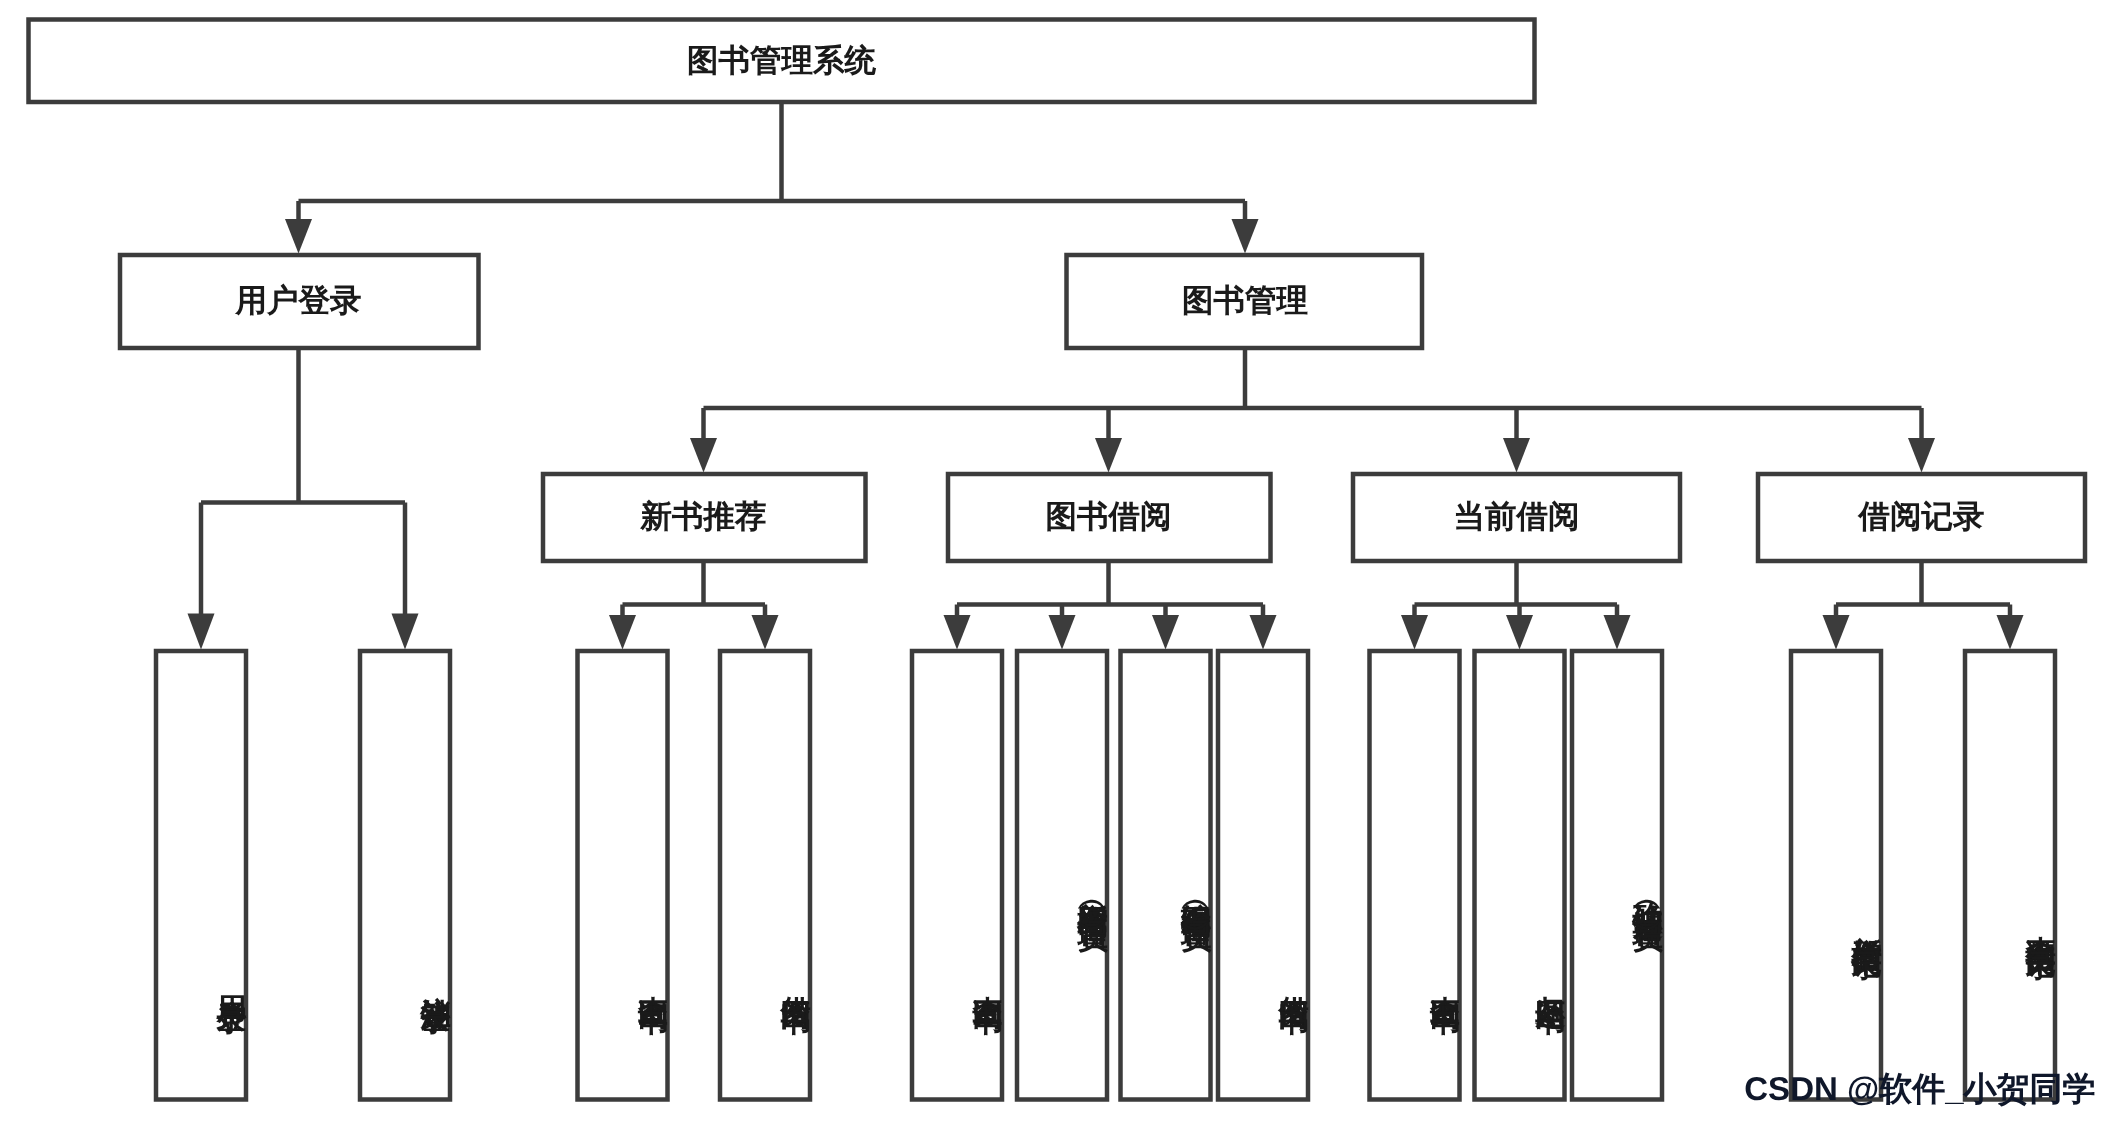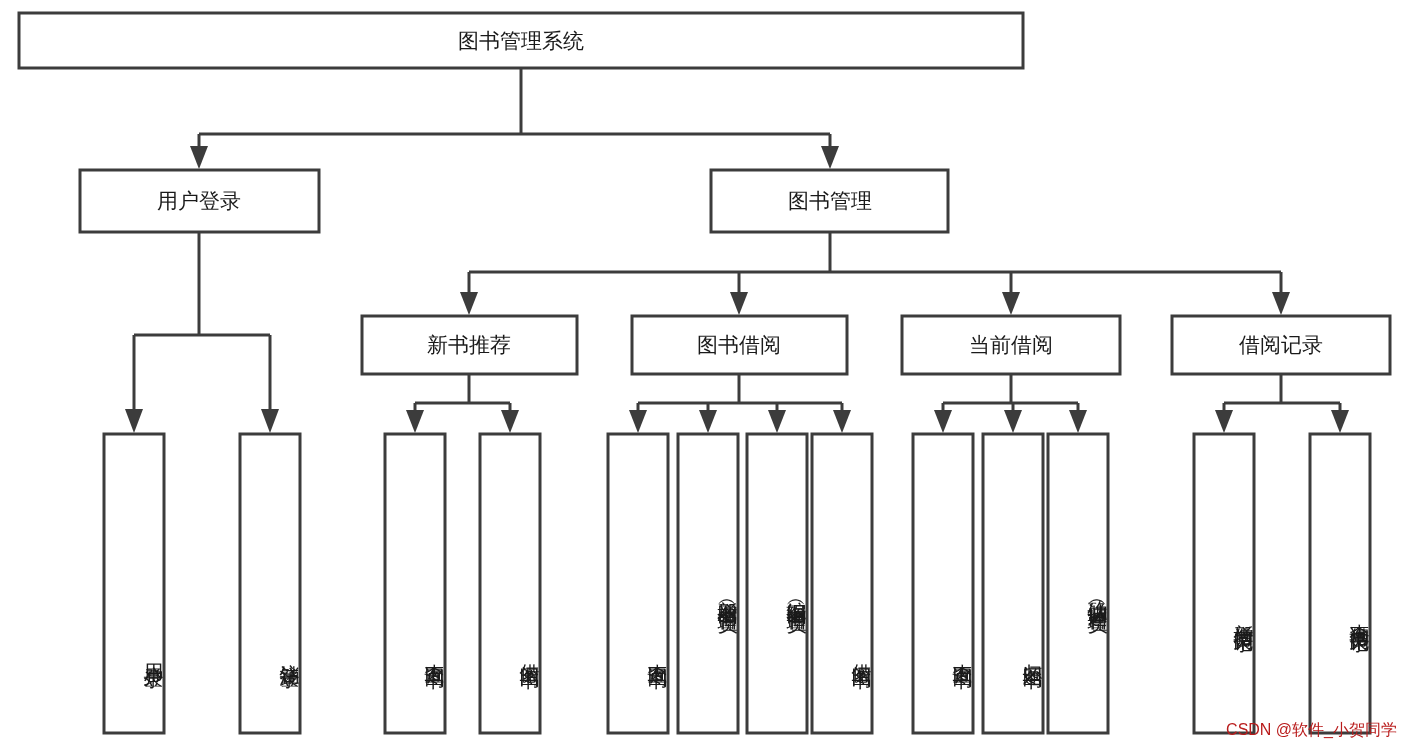--- a/index.html
+++ b/index.html
@@ -11,20 +11,21 @@
     width: 1405px;
     height: 747px;
     font-family: "Liberation Sans", "DejaVu Sans", sans-serif;
     overflow: hidden;
   }
   #diagram-root {
     position: relative;
     width: 1405px;
     height: 747px;
     background: #ffffff;
+    font-weight: bold;
   }
   svg#flow {
     position: absolute;
     top: 0;
     left: 0;
     width: 1405px;
     height: 747px;
   }
   .node-box {
     fill: #ffffff;
@@ -62,22 +63,22 @@
     display: flex;
     align-items: flex-start;
     justify-content: center;
     pointer-events: none;
   }
   .watermark {
     position: absolute;
     right: 8px;
     bottom: 6px;
     font-family: "Liberation Sans", "DejaVu Sans", sans-serif;
-    font-size: 16px;
-    color: #b91c1c;
+    font-size: 22px;
+    color: #0f172a;
     white-space: nowrap;
   }
 </style>
 </head>
 <body>
 
 <div id="diagram-root">
 
   <svg id="flow" viewBox="0 0 1405 747">
 

